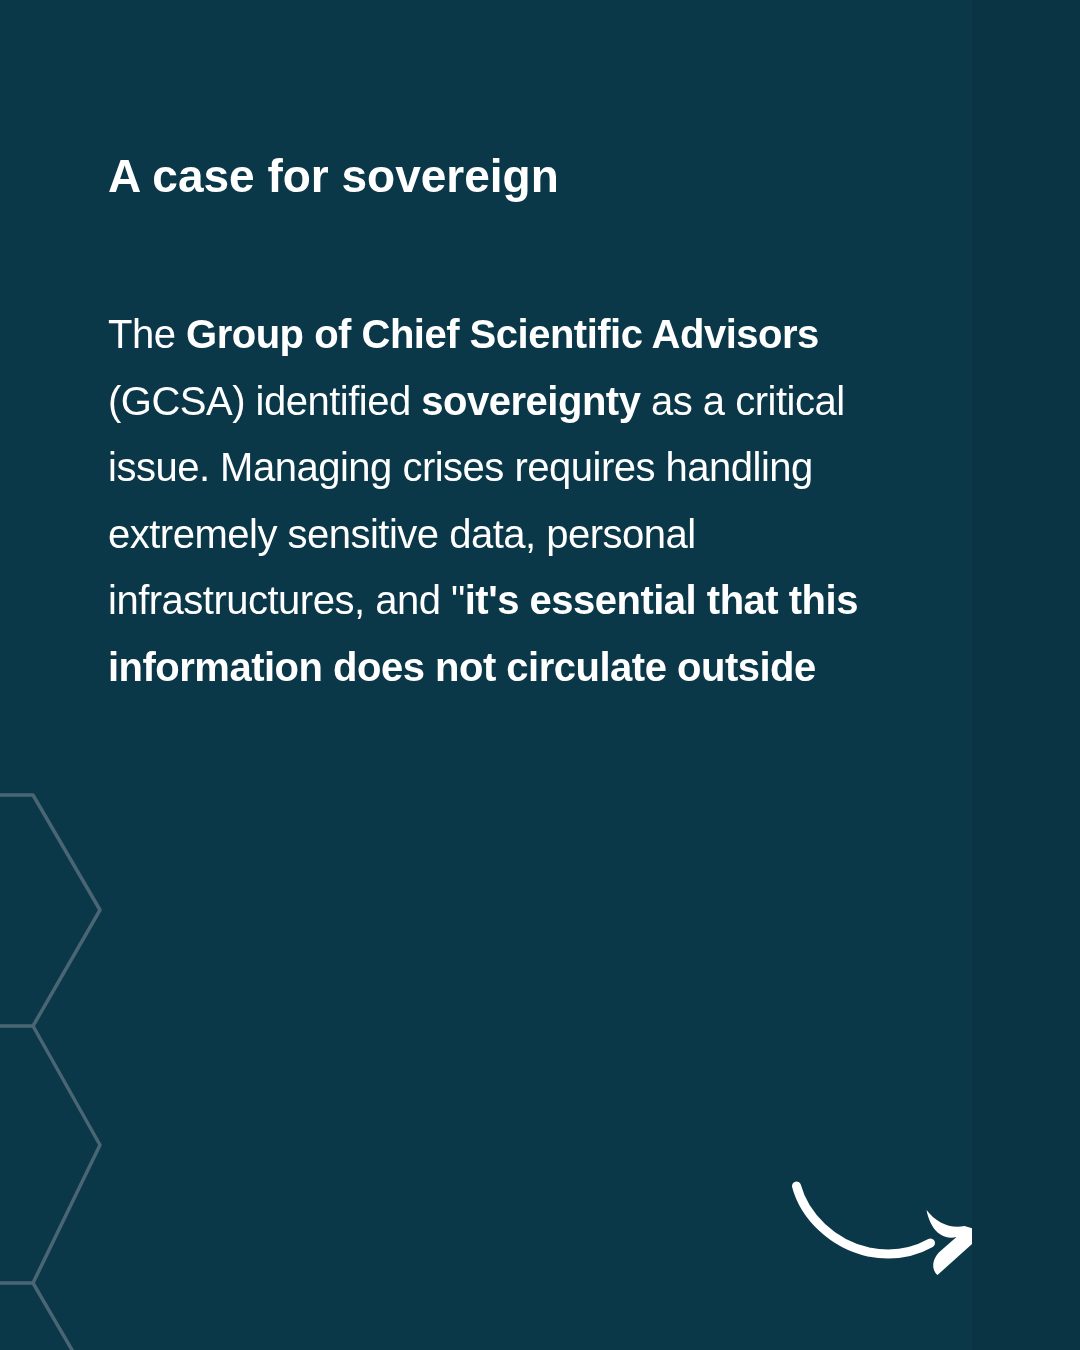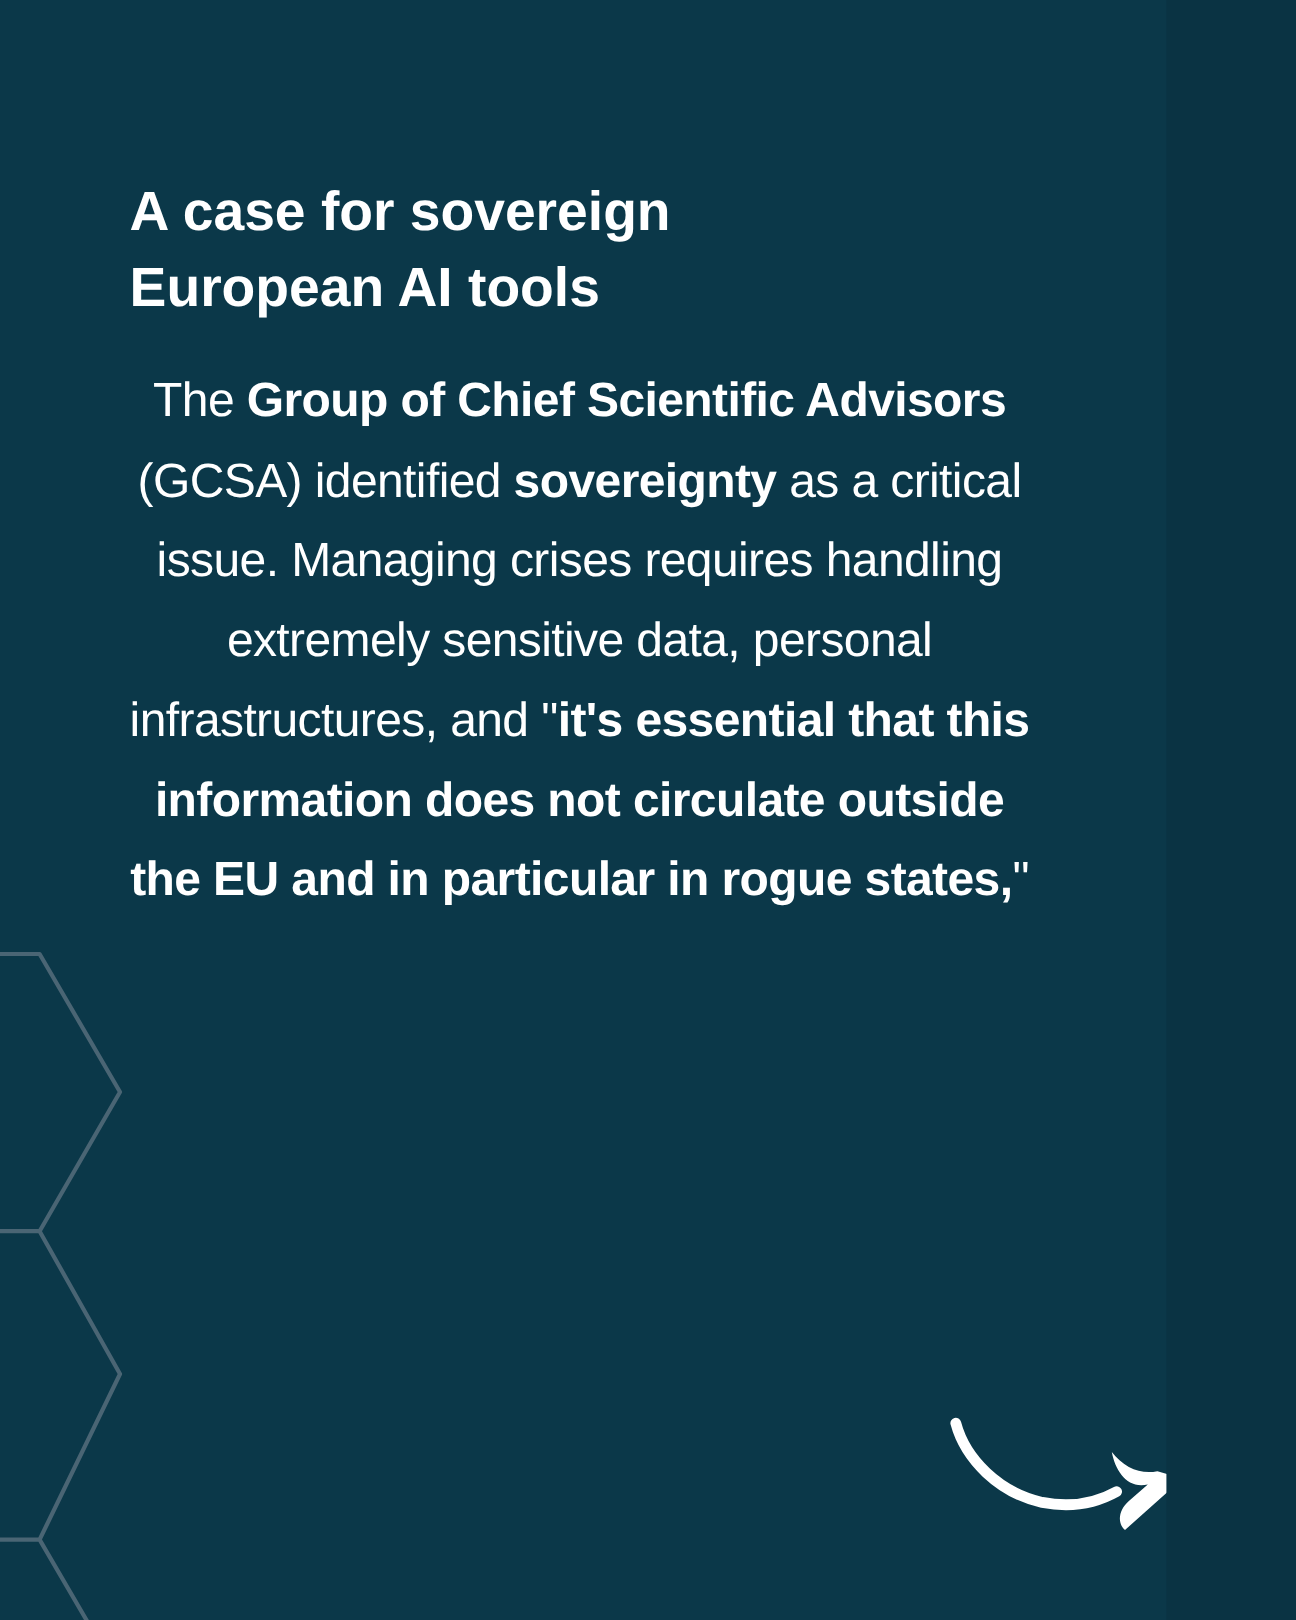--- a/index.html
+++ b/index.html
@@ -29,21 +29,20 @@
     white-space: nowrap;
   }
   .body {
     position: absolute;
     left: 108px;
     top: 301px;
     font-size: 40px;
     line-height: 66.5px;
     font-weight: 400;
     letter-spacing: -0.5px;
-    text-align: center;
   }
   .body .line { white-space: nowrap; }
   .body .b { font-weight: 700; }
   .arrow {
     position: absolute;
     left: 788px;
     top: 1180px;
     width: 206px;
     height: 100px;
   }
@@ -52,31 +51,29 @@
 <body>
 
 <div class="card">
 
   <svg class="hexes" viewBox="0 0 1080 1350" aria-hidden="true">
     <path d="M-3 795 H33 L100 910 L33 1026 H-3 M33 1026 L100 1145 L33 1283 H-3 M33 1283 L100 1398" fill="none" stroke="#4a6574" stroke-width="3.5" stroke-linejoin="round"></path>
   </svg>
 
   <h1 class="title" style="margin:0;">
     <div>A case for sovereign</div>
-    <div>European AI tools</div>
   </h1>
 
   <div class="body">
     <div class="line"><span>The </span><span class="b">Group of Chief Scientific Advisors</span></div>
     <div class="line"><span>(GCSA) identified </span><span class="b">sovereignty</span><span> as a critical</span></div>
     <div class="line"><span>issue. Managing crises requires handling</span></div>
     <div class="line"><span>extremely sensitive data, personal</span></div>
     <div class="line"><span>infrastructures, and "</span><span class="b">it's essential that this</span></div>
     <div class="line"><span class="b">information does not circulate outside</span></div>
-    <div class="line"><span class="b">the EU and in particular in rogue states,</span><span>"</span></div>
   </div>
 
   <svg class="arrow" viewBox="0 0 205 100" aria-hidden="true">
     <path d="M8 6 C16 36 44 64 80 72 C106 77 126 72 142 63" fill="none" stroke="#ffffff" stroke-width="9" stroke-linecap="round"></path>
     <path d="M138 30 C148 43 162 49 176 46 L197 52 L149 95 C142 89 144 78 152 71 L168 57 C151 61 141 46 138 30 Z" fill="#ffffff"></path>
   </svg>
 
 </div>
 
 </body></html>

